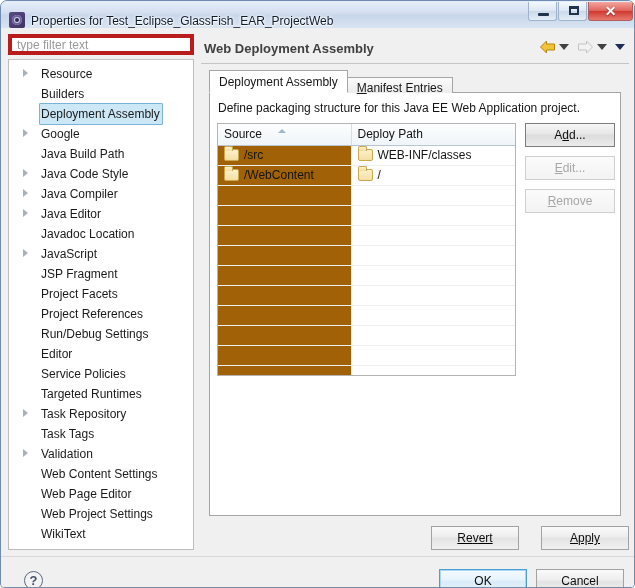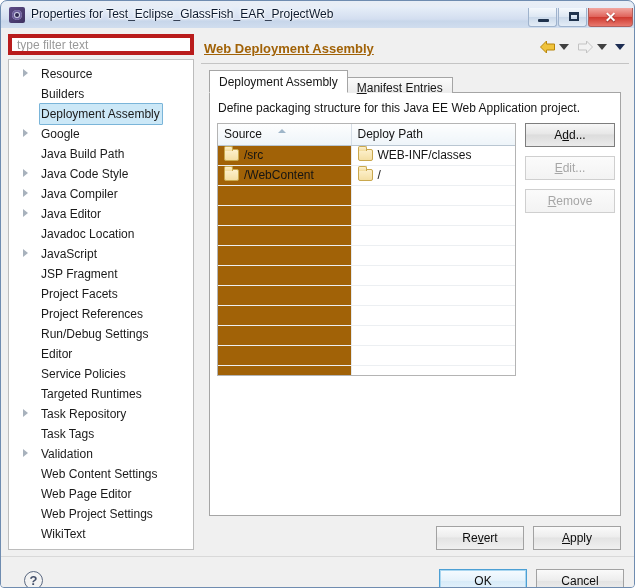--- a/index.html
+++ b/index.html
@@ -23,24 +23,23 @@
     border-radius: 7px 7px 4px 4px;
     overflow: hidden;
   }
 
   
   #titlebar {
     position: absolute;
     left: 0; top: 0;
     width: 635px; height: 27px;
     display: flex;
-    align-items: flex-start;
+    align-items: flex-end;
     background: linear-gradient(180deg, #e6eef8 0%, #d3def0 45%, #c7d6ea 52%, #d9e4f2 100%);
     border-radius: 6px 6px 0 0;
-    margin-top: 6px;
   }
   .title-icon {
     width: 16px; height: 16px;
     margin-left: 8px; margin-right: 6px;
     border-radius: 2px;
     background: linear-gradient(135deg, #5b4a86 0%, #3f3260 100%);
     position: relative;
     flex: none;
   }
   .title-icon::before {
@@ -186,22 +185,21 @@
   #right-panel {
     position: absolute;
     left: 200px; top: 6px;
     width: 428px; height: 516px;
   }
   #page-title {
     position: absolute;
     left: 3px; top: 7px;
     font-size: 13px;
     font-weight: bold;
-    color: #a16207;
-    text-decoration: underline;
+    color: #404040;
   }
   #nav-arrows {
     position: absolute;
     right: 4px; top: 6px;
     display: flex;
     align-items: center;
     gap: 3px;
   }
   .nav-chevron {
     width: 0; height: 0;
@@ -360,23 +358,24 @@
     display: flex;
     flex-direction: column;
     gap: 9px;
   }
   #side-buttons .btn { height: 24px; line-height: 22px; width: 90px; }
   .mn { text-decoration: underline; }
 
   
   #revert-apply {
     position: absolute;
-    right: 8px; top: 492px;
+    right: 0; top: 492px;
     display: flex;
-    gap: 9px;
+    gap: 22px;
+    text-decoration: underline;
   }
   #revert-apply .btn { width: 88px; height: 24px; line-height: 22px; }
 
   
   #footer-sep {
     position: absolute;
     left: 0; top: 528px;
     width: 635px; height: 1px;
     background: #d9d9d9;
   }

